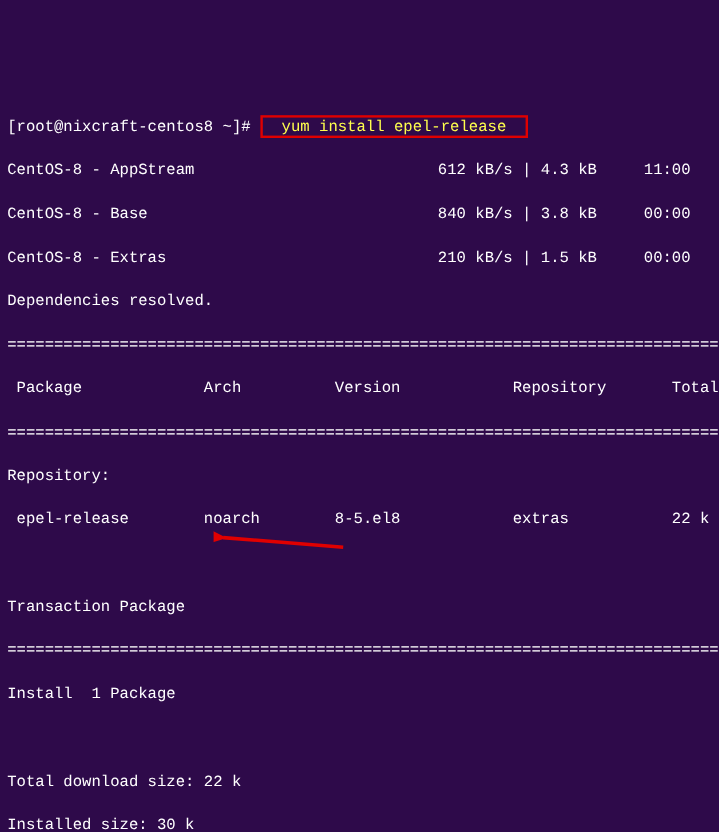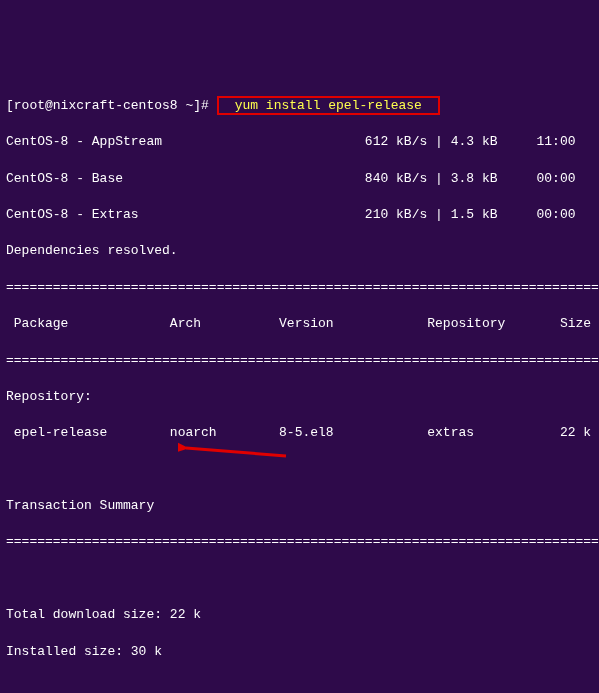--- a/index.html
+++ b/index.html
@@ -44,27 +44,28 @@
 
 
 
 <div>
 <div class="line"><span class="prompt">[root@nixcraft-centos8 ~]# </span><span class="cmd-highlight-box">yum install epel-release</span></div>
 <div class="line">CentOS-8 - AppStream                          612 kB/s | 4.3 kB     11:00</div>
 <div class="line">CentOS-8 - Base                               840 kB/s | 3.8 kB     00:00</div>
 <div class="line">CentOS-8 - Extras                             210 kB/s | 1.5 kB     00:00</div>
 <div class="line">Dependencies resolved.</div>
 <div class="line divider">==============================================================================</div>
-<div class="line headers"> Package             Arch          Version            Repository       Size</div>
+<div class="line headers"> Package             Arch          Version            Repository       Total</div>
 <div class="line divider">==============================================================================</div>
 <div class="line">Repository:</div>
 <div class="line"> epel-release        noarch        8-5.el8            extras           22 k</div>
 <div class="line"> </div>
-<div class="line">Transaction Summary</div>
+<div class="line">Transaction Package</div>
 <div class="line divider">==============================================================================</div>
+<div class="line">Install  1 Package</div>
 <div class="line"> </div>
 <div class="line">Total download size: 22 k</div>
 <div class="line">Installed size: 30 k</div>
 
 
 
 
 
 
 

